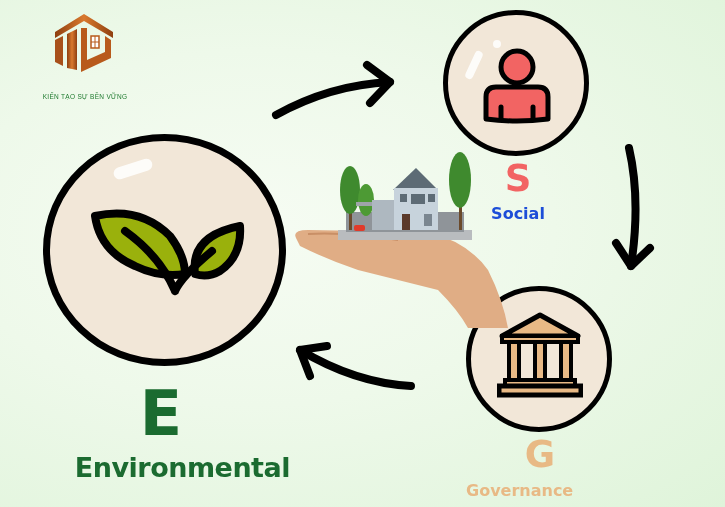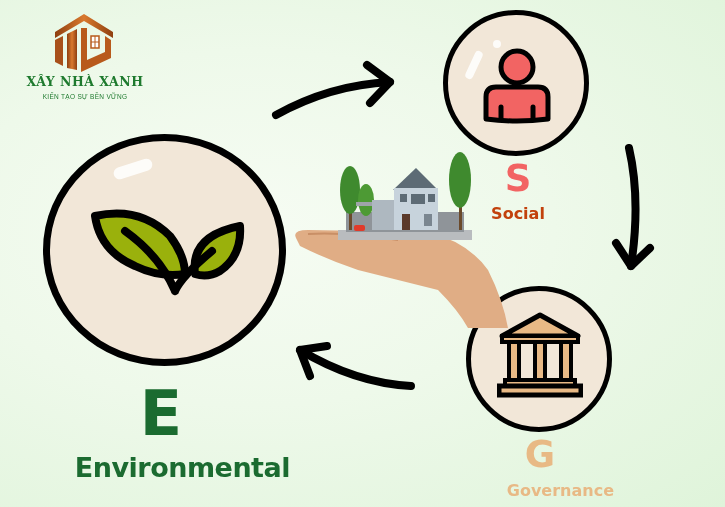--- a/index.html
+++ b/index.html
@@ -31,23 +31,23 @@
     position: absolute; background: rgba(255,255,255,0.85); border-radius: 10px;
   }
   .env-circle { left: 43px; top: 134px; width: 243px; height: 232px; }
   .soc-circle { left: 443px; top: 10px; width: 146px; height: 146px; border-width: 5px; }
   .gov-circle { left: 466px; top: 286px; width: 146px; height: 146px; border-width: 5px; }
   
   .letter { font-family: "DejaVu Sans", sans-serif; font-weight: bold; text-align: center; }
   .env-letter { left: 126px; top: 383px; width: 70px; font-size: 62px; color: #1b6b30; line-height: 1; }
   .env-word { left: 30px; top: 452px; width: 260px; font-size: 27px; color: #1b6b30; font-weight: bold; text-align: right; letter-spacing: -0.5px; }
   .soc-letter { left: 488px; top: 160px; width: 60px; font-size: 37px; color: #f26463; line-height: 1; }
-  .soc-word { left: 470px; top: 204px; width: 96px; font-size: 16px; color: #c2410c; font-weight: bold; text-align: center; }
+  .soc-word { left: 470px; top: 204px; width: 96px; font-size: 16px; color: #1d4ed8; font-weight: bold; text-align: center; }
   .gov-letter { left: 510px; top: 436px; width: 60px; font-size: 37px; color: #e8b985; line-height: 1; }
-  .gov-word { left: 466px; top: 481px; width: 148px; font-size: 16px; color: #e8b985; font-weight: bold; text-align: right; }
+  .gov-word { left: 466px; top: 481px; width: 148px; font-size: 16px; color: #e8b985; font-weight: bold; text-align: left; }
   
   .hand-house { left: 288px; top: 150px; width: 232px; height: 180px; }
   svg { display: block; }
 </style>
 </head>
 <body>
 
 <div class="abs logo">
   <div class="abs logo-mark">
     <svg width="62" height="62" viewBox="0 0 62 62">
@@ -60,21 +60,20 @@
       </defs>
       <path d="M2 22 L31 4 L60 22 L60 28 L31 11 L2 28 Z" fill="url(#lg)"></path>
       <path d="M2 30 L10 26 L10 56 L2 52 Z" fill="#a8501a"></path>
       <path d="M14 24 L24 19 L24 60 L14 58 Z" fill="url(#lg)"></path>
       <path d="M28 18 L34 18 L34 50 L52 42 L52 26 L58 30 L58 48 L28 62 Z" fill="#b85a1c"></path>
       <rect x="38" y="26" width="8" height="12" fill="#fff" stroke="#b85a1c" stroke-width="1.5"></rect>
       <line x1="42" y1="26" x2="42" y2="38" stroke="#b85a1c" stroke-width="1"></line>
       <line x1="38" y1="32" x2="46" y2="32" stroke="#b85a1c" stroke-width="1"></line>
     </svg>
   </div>
-  <div class="abs logo-title">XÂY NHÀ XANH</div>
   <div class="abs logo-sub">KIẾN TẠO SỰ BỀN VỮNG</div>
 </div>
 
 <svg class="abs" style="left:0;top:0;" width="725" height="507">
   <g fill="none" stroke="#000" stroke-width="8" stroke-linecap="round" stroke-linejoin="round">
     <path d="M276 115 Q330 85 390 82"></path>
     <path d="M367 65 L390 82 L370 103"></path>
   </g>
   <g fill="none" stroke="#000" stroke-width="8" stroke-linecap="round" stroke-linejoin="round">
     <path d="M629 148 Q641 200 631 266"></path>

